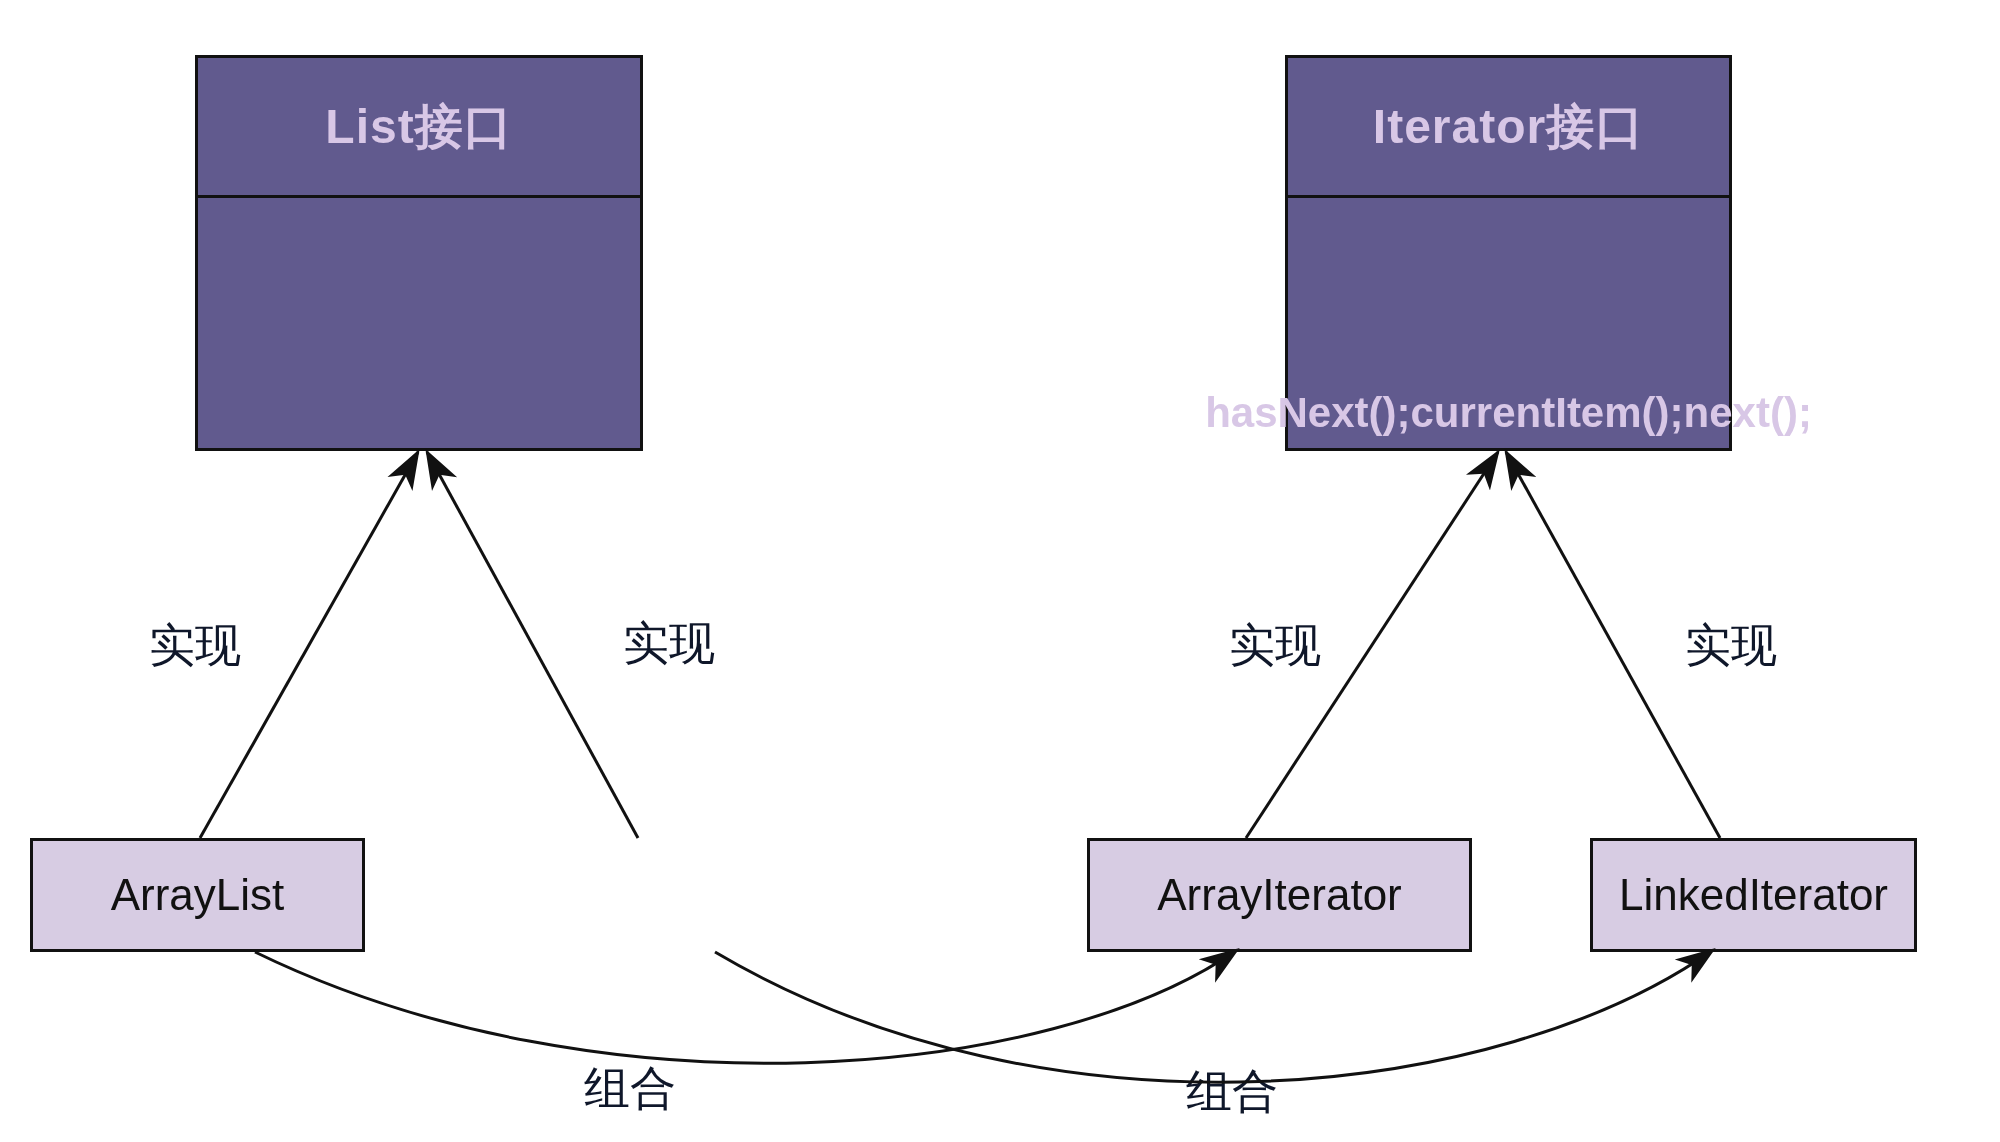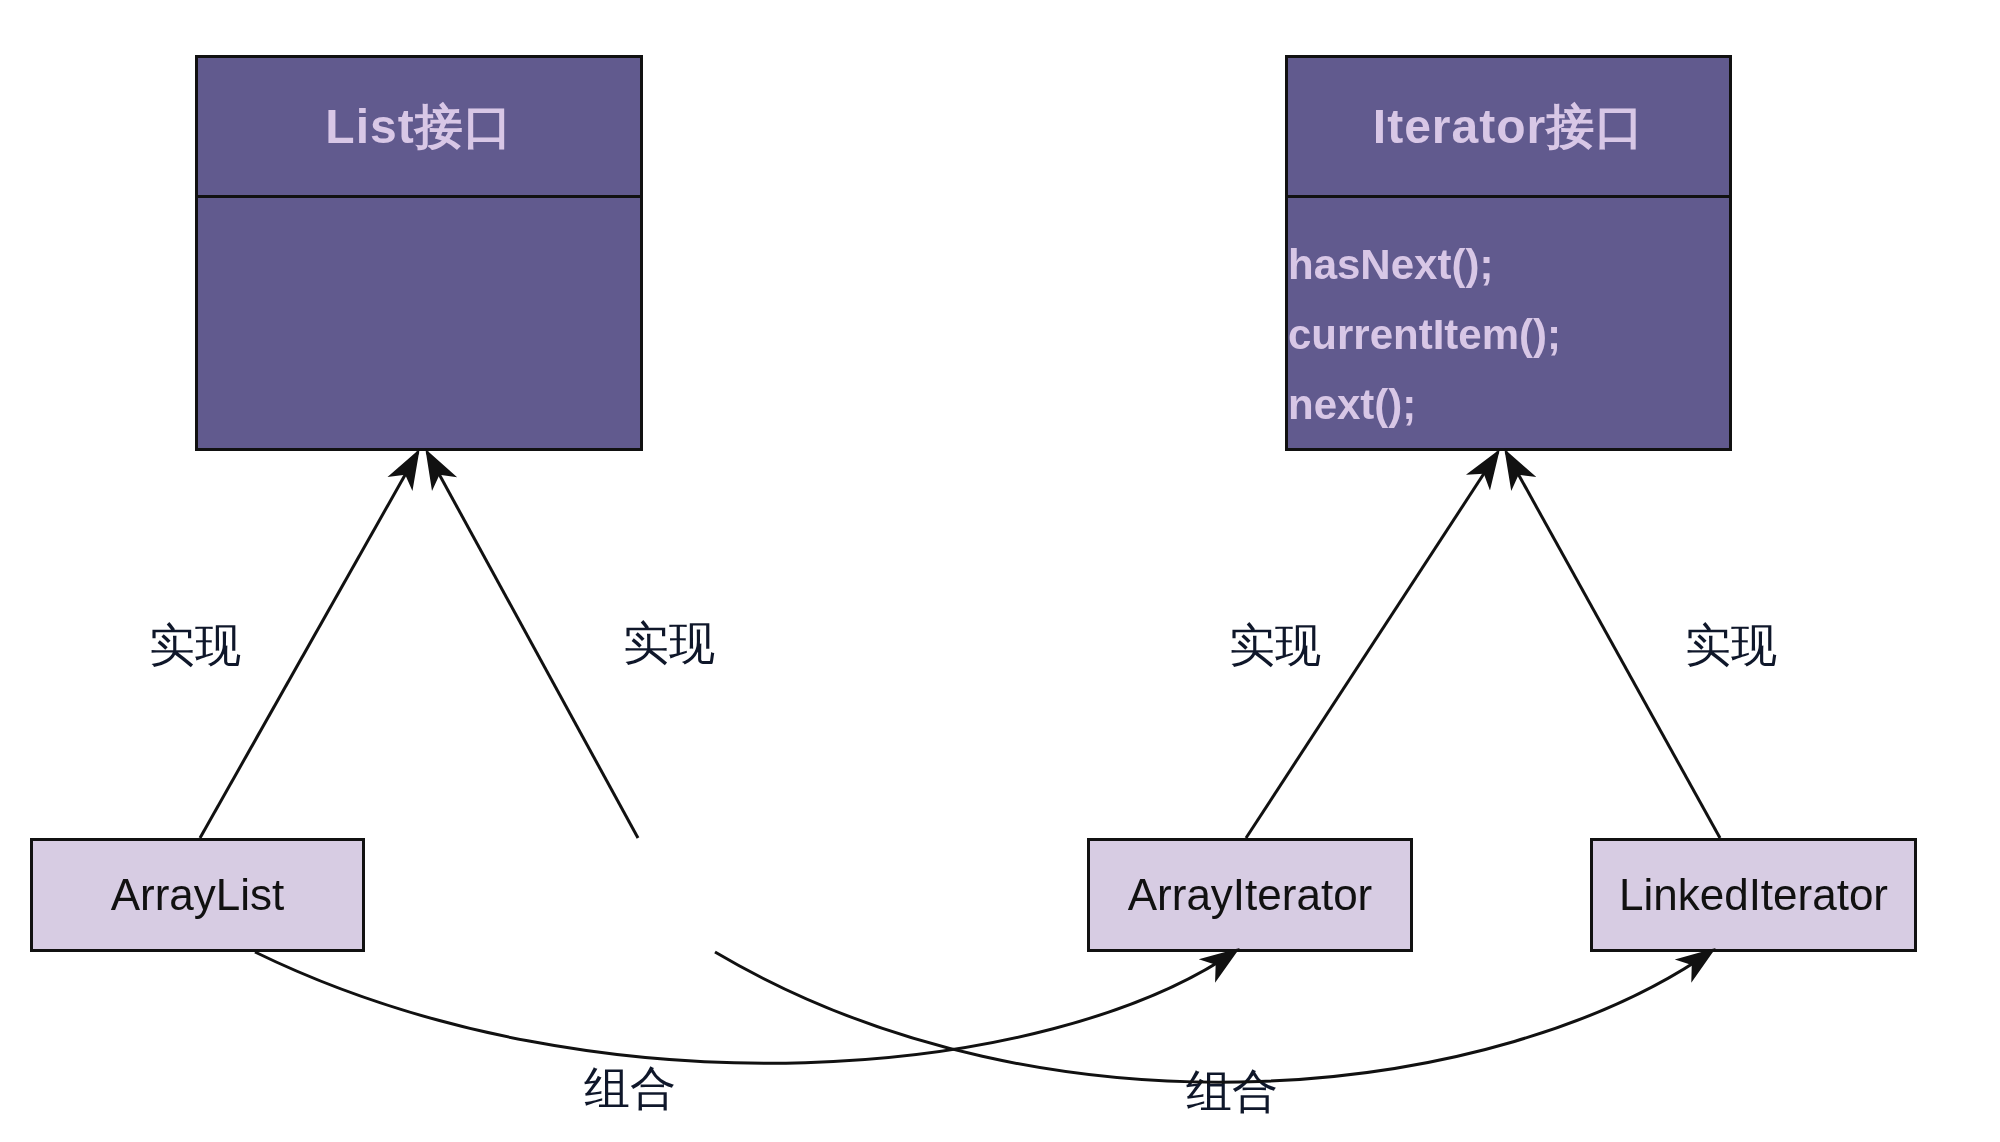--- a/index.html
+++ b/index.html
@@ -33,22 +33,22 @@
     border-bottom: 3px solid #111111;
     display: flex;
     align-items: center;
     justify-content: center;
     font-size: 48px;
     letter-spacing: 1px;
   }
   .interface-body {
     flex: 1;
     display: flex;
-    flex-direction: column;
-    align-items: flex-start;
+    flex-direction: row;
+    align-items: flex-end;
     justify-content: center;
     font-size: 42px;
   }
   .interface-body .method {
     line-height: 70px;
     text-align: center;
   }
   .class-box {
     background: #d7cce3;
     color: #111111;
@@ -88,21 +88,21 @@
       <div class="method">currentItem();</div>
       <div class="method">next();</div>
     </div>
   </div>
 
   <div class="box class-box" style="left:30px; top:838px; width:335px; height:114px;justify-content:center;">
     <span>ArrayList</span>
   </div>
 
 
-  <div class="box class-box" style="left:1087px; top:838px; width:326px; height:114px;">
+  <div class="box class-box" style="left:1087px; top:838px; width:385px; height:114px;">
     <span>ArrayIterator</span>
   </div>
 
   <div class="box class-box" style="left:1590px; top:838px; width:327px; height:114px;">
     <span>LinkedIterator</span>
   </div>
 
   <span class="edge-label" style="left:195px; top:646px;">实现</span>
   <span class="edge-label" style="left:669px; top:644px;">实现</span>
   <span class="edge-label" style="left:1275px; top:646px;">实现</span>

